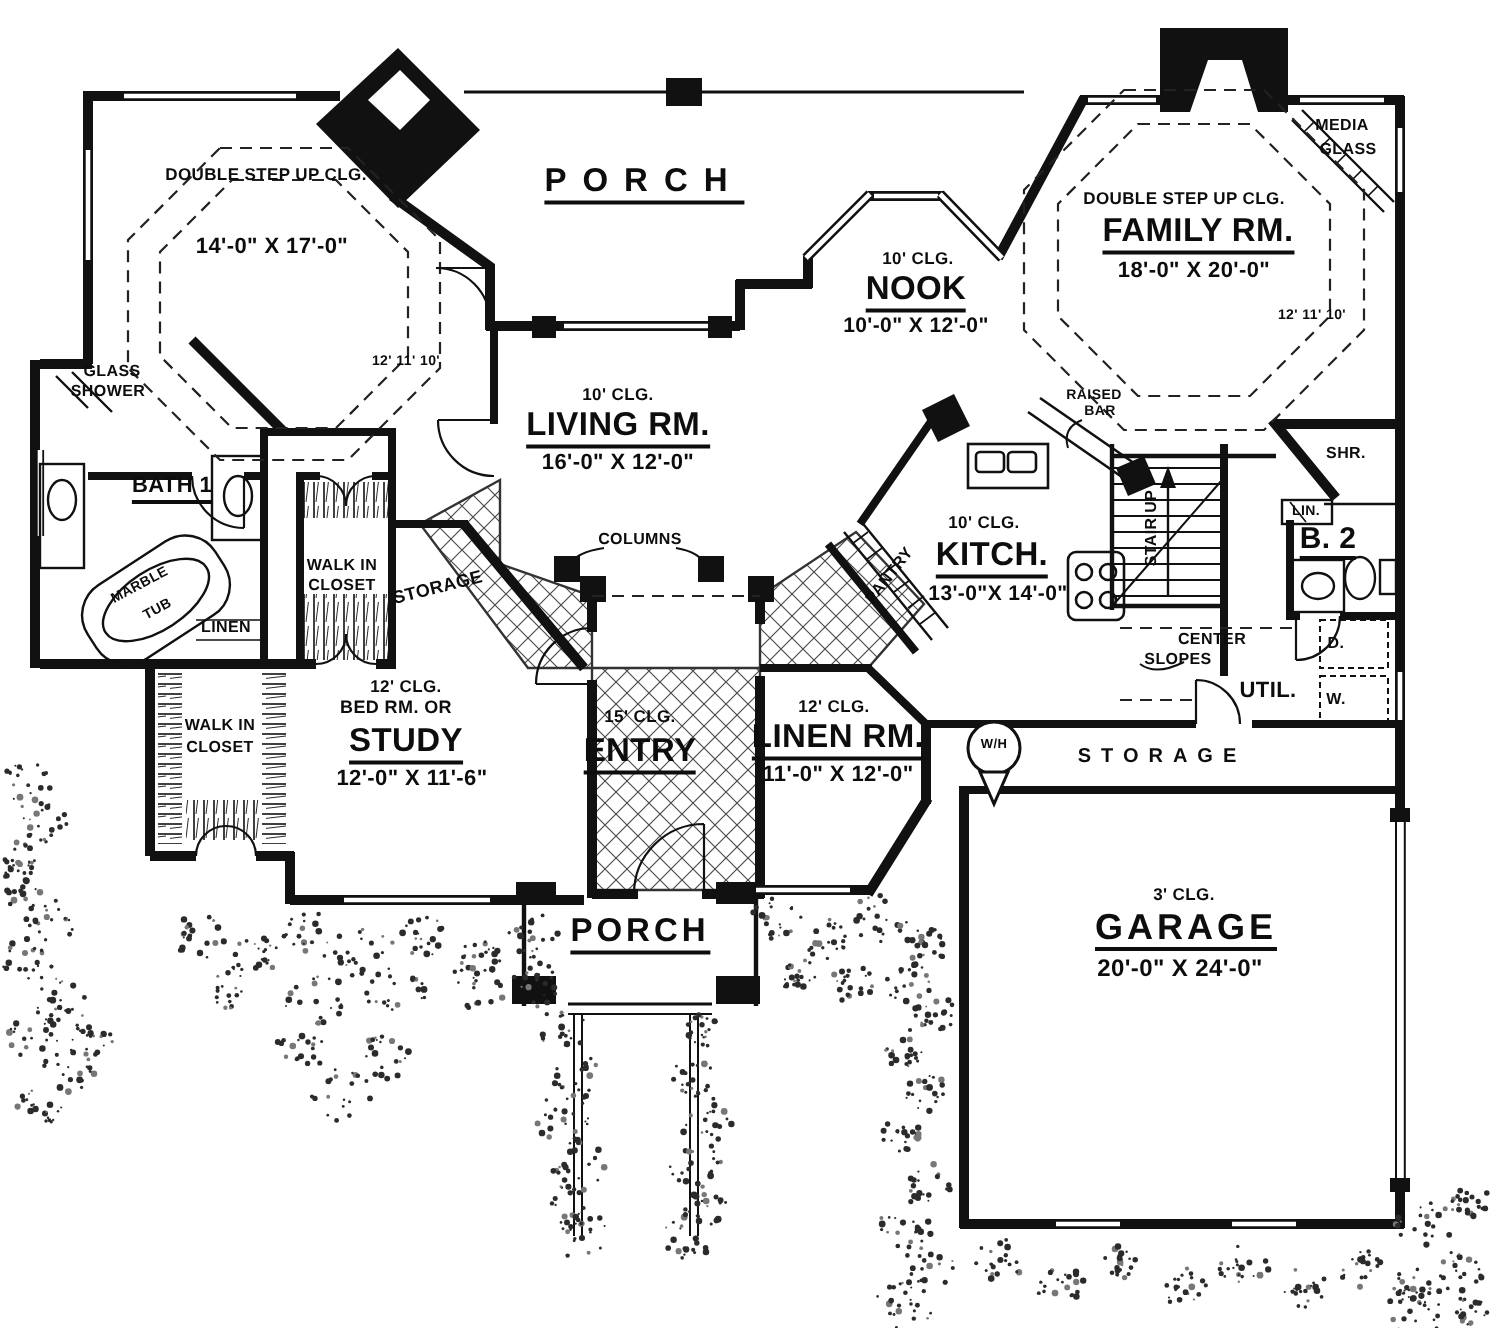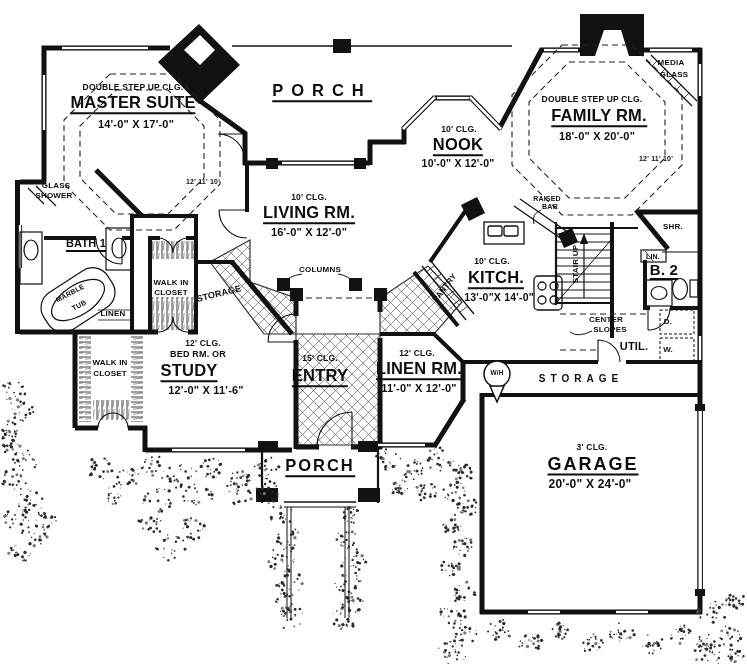--- a/index.html
+++ b/index.html
@@ -1546,21 +1546,20 @@
         <circle cx="735.2" cy="661.8" r="1.07" fill="#2b2b2b"></circle>
         <circle cx="735.4" cy="661.4" r="1.32" fill="#777"></circle>
         <circle cx="731.6" cy="657.1" r="1.50" fill="#2b2b2b"></circle>
         <circle cx="743.5" cy="656.2" r="1.13" fill="#2b2b2b"></circle>
         <circle cx="730.4" cy="654.8" r="0.50" fill="#2b2b2b"></circle>
         <circle cx="742.2" cy="657.6" r="0.52" fill="#2b2b2b"></circle>
       </g>
 </svg>
 
 <div class="lbl clg" style="left:133px;top:87px">DOUBLE STEP UP CLG.</div>
-<div class="lbl name-lg u" style="left:133px;top:104px">MASTER SUITE</div>
 <div class="lbl dims" style="left:136px;top:124px">14'-0" X 17'-0"</div>
 <div class="lbl t7" style="left:203px;top:181px">12' 11' 10'</div>
 
 <div class="lbl name-lg u ls8" style="left:322px;top:92px">PORCH</div>
 
 <div class="lbl clg" style="left:309px;top:197px">10' CLG.</div>
 <div class="lbl name-lg u" style="left:309px;top:214px">LIVING RM.</div>
 <div class="lbl dims" style="left:309px;top:232px">16'-0" X 12'-0"</div>
 
 <div class="lbl clg" style="left:459px;top:129px">10' CLG.</div>
@@ -1591,21 +1590,21 @@
 
 <div class="lbl t9" style="left:219px;top:294px;transform:translate(-50%,-50%) rotate(-14deg)">STORAGE</div>
 
 <div class="lbl tiny" style="left:320px;top:270px">COLUMNS</div>
 
 <div class="lbl tiny" style="left:110px;top:363px">WALK IN</div>
 <div class="lbl tiny" style="left:110px;top:374px">CLOSET</div>
 
 <div class="lbl clg" style="left:203px;top:343px">12' CLG.</div>
 <div class="lbl t9" style="left:198px;top:354px">BED RM. OR</div>
-<div class="lbl name-lg u" style="left:189px;top:372px">STUDY</div>
+<div class="lbl name-lg u" style="left:203px;top:372px">STUDY</div>
 <div class="lbl dims" style="left:206px;top:390px">12'-0" X 11'-6"</div>
 
 <div class="lbl clg" style="left:320px;top:358px">15' CLG.</div>
 <div class="lbl name-lg u" style="left:320px;top:377px">ENTRY</div>
 
 <div class="lbl clg" style="left:417px;top:353px">12' CLG.</div>
 <div class="lbl name-lg u" style="left:419px;top:370px">LINEN RM.</div>
 <div class="lbl dims" style="left:419px;top:388px">11'-0" X 12'-0"</div>
 
 <div class="lbl clg" style="left:492px;top:261px">10' CLG.</div>
@@ -1613,21 +1612,21 @@
 <div class="lbl dims-s" style="left:499px;top:297px">13'-0"X 14'-0"</div>
 
 <div class="lbl tiny" style="left:445px;top:288px;transform:translate(-50%,-50%) rotate(-52deg)">PANTRY</div>
 
 <div class="lbl t7" style="left:547px;top:198px">RAISED</div>
 <div class="lbl t7" style="left:550px;top:206px">BAR</div>
 
 <div class="lbl tiny" style="left:576px;top:264px;transform:translate(-50%,-50%) rotate(-90deg)">STAIR UP</div>
 
 <div class="lbl tiny" style="left:606px;top:320px">CENTER</div>
-<div class="lbl tiny" style="left:610px;top:330px">SLOPES</div>
+<div class="lbl tiny" style="left:589px;top:330px">SLOPES</div>
 
 <div class="lbl name" style="left:634px;top:346px">UTIL.</div>
 
 <div class="lbl tiny" style="left:673px;top:227px">SHR.</div>
 <div class="lbl t7" style="left:653px;top:256px">LIN.</div>
 <div class="lbl b2s u" style="left:664px;top:271px">B. 2</div>
 <div class="lbl tiny" style="left:668px;top:322px">D.</div>
 <div class="lbl tiny" style="left:668px;top:350px">W.</div>
 <div class="lbl t65" style="left:497px;top:373px">W/H</div>
 

